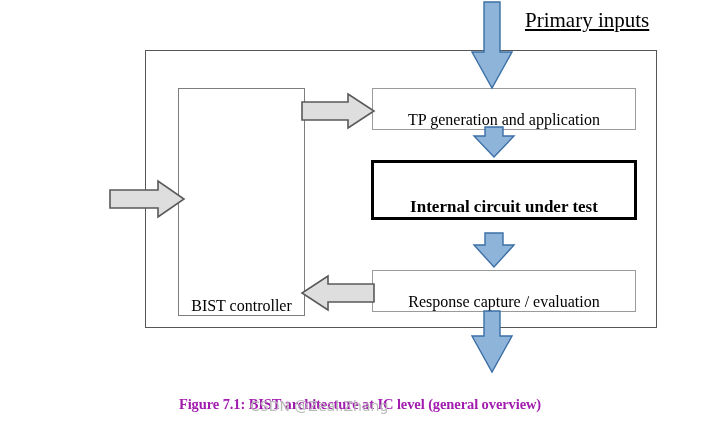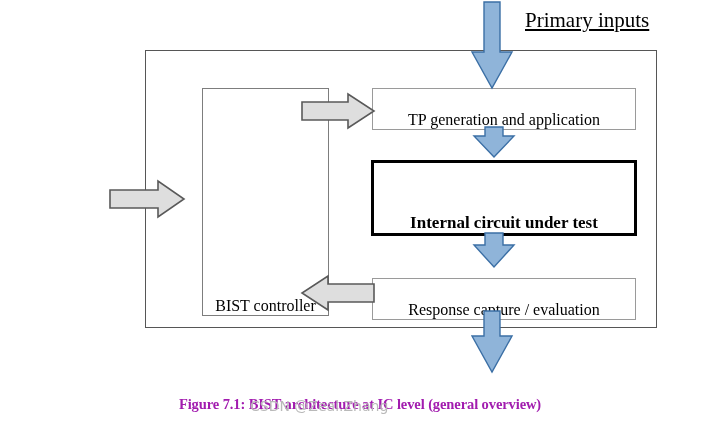--- a/index.html
+++ b/index.html
@@ -44,44 +44,43 @@
     line-height: 1.15;
   }
   #bist-controller {
     left: 178px;
     top: 88px;
     width: 127px;
     height: 228px;
     border: 1px solid #7d7d7d;
     font-size: 16px;
     z-index: 4;
-    margin-left: 24px;
   }
   #tp-generation {
     left: 372px;
     top: 88px;
     width: 264px;
     height: 42px;
     border: 1px solid #9a9a9a;
     font-size: 16px;
     z-index: 4;
   }
   #internal-circuit {
     left: 371px;
     top: 160px;
     width: 266px;
-    height: 76px;
+    height: 60px;
     border: 3px solid #000000;
     font-size: 17px;
     font-weight: bold;
     z-index: 4;
   }
   #response-capture {
     left: 372px;
-    top: 278px;
+    top: 270px;
     width: 264px;
     height: 42px;
     border: 1px solid #9a9a9a;
     font-size: 16px;
     z-index: 4;
   }
 
   
   .label-text {
     font-size: 21px;

